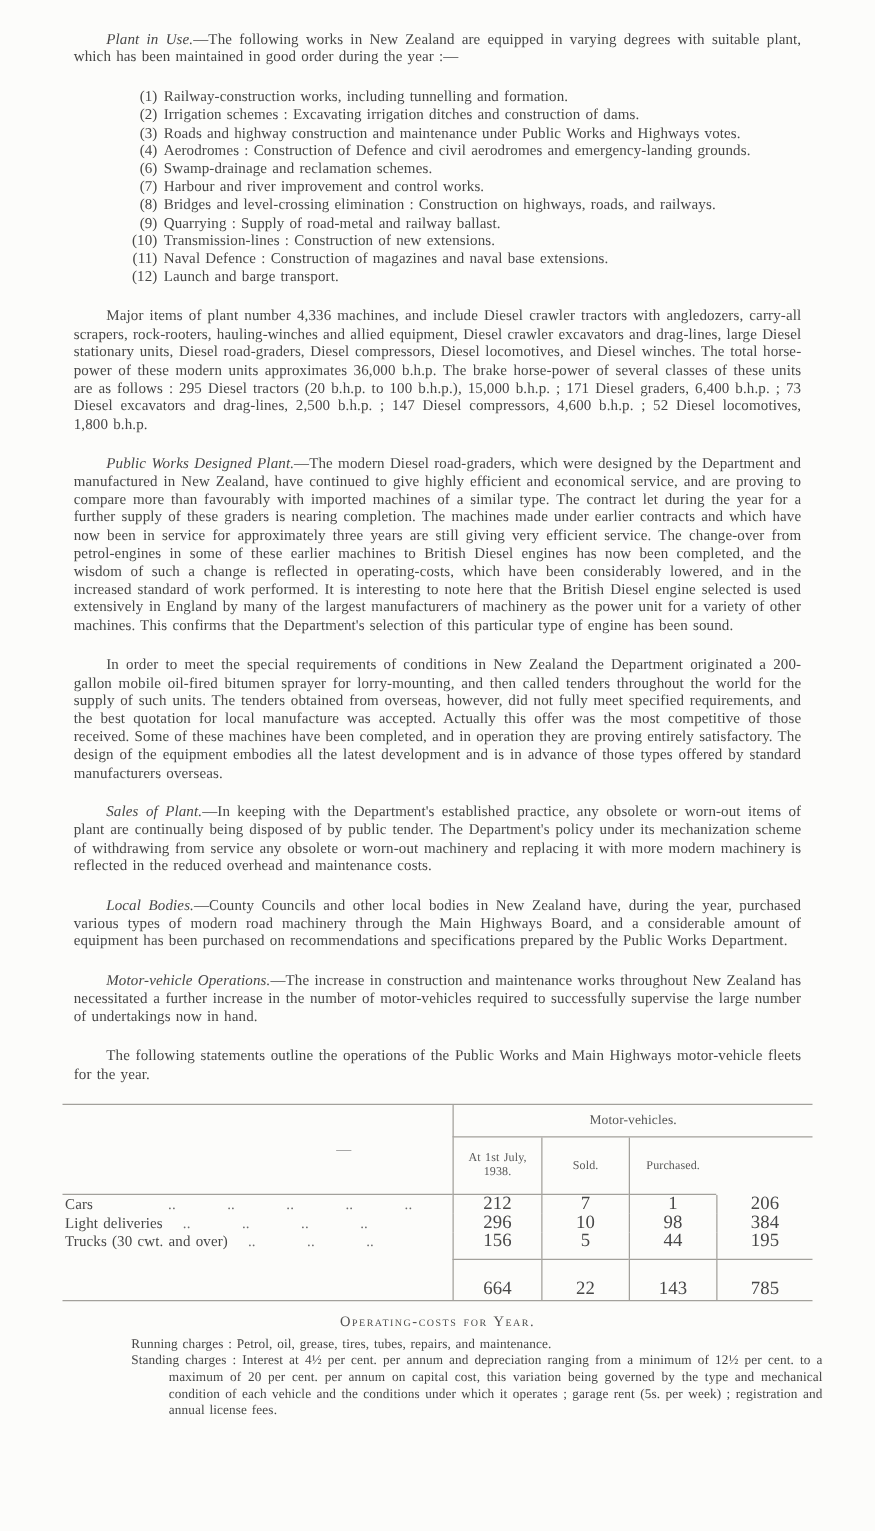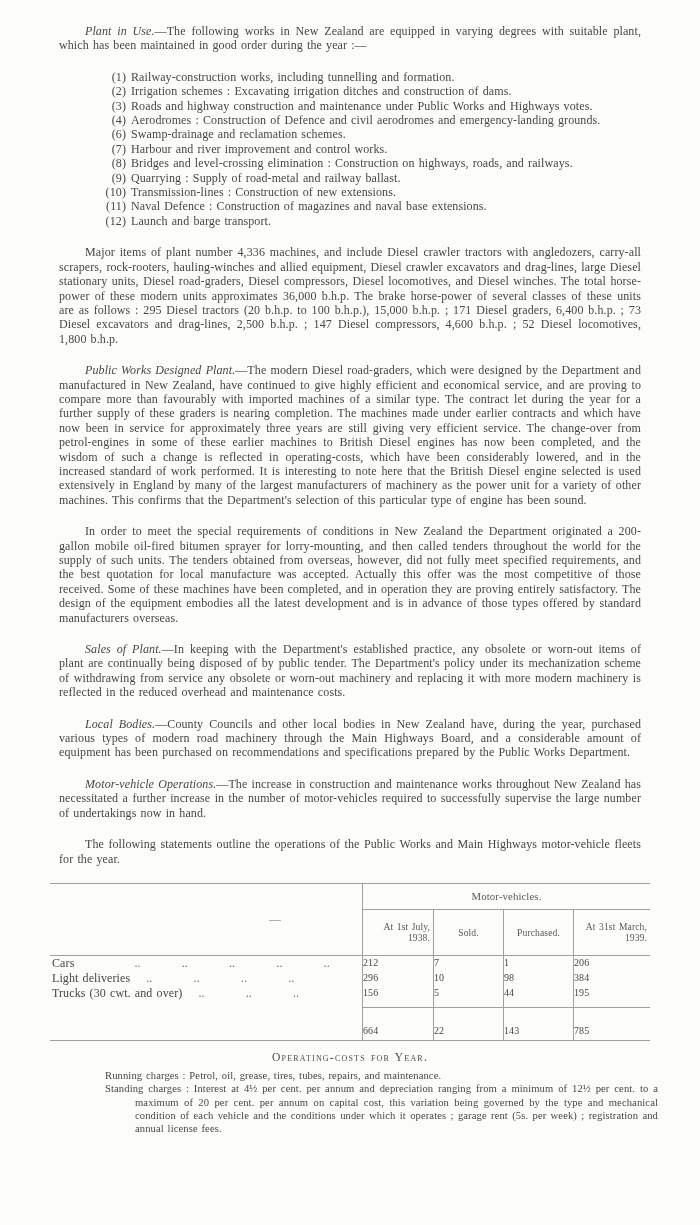--- a/index.html
+++ b/index.html
@@ -43,28 +43,28 @@
   }
   .vt-cell{overflow:hidden;}
   .stub-head{grid-column:1;grid-row:1/3;border-bottom:1px solid var(--rule);
              display:flex;align-items:center;justify-content:center;}
   .stub-dash{margin-left:138px;color:#8d8d8d;}
   .group-head{grid-column:2/6;grid-row:1;border-left:1px solid var(--rule);
               border-bottom:1px solid var(--rule);
               display:flex;align-items:center;justify-content:center;
               font-size:10.8px;}
   .col-head{grid-row:2;border-left:1px solid var(--rule);border-bottom:1px solid var(--rule);
-            display:flex;align-items:center;justify-content:center;text-align:right;
+            display:flex;align-items:center;justify-content:center;text-align:center;
             font-size:9.6px;line-height:11px;padding:2px 3px;}
   .ch0{grid-column:2;} .ch1{grid-column:3;} .ch2{grid-column:4;} .ch3{grid-column:5;}
   .stub-cell{grid-column:1;font-size:12px;line-height:14.4px;padding-left:2px;
              display:flex;align-items:flex-start;color:var(--ink);}
   .row0{grid-row:3;gap:44px;} .row1{grid-row:4;} .row2{grid-row:5;}
   .ldr{margin-left:16px;word-spacing:38px;color:#6b6b6b;}
-  .num{border-left:1px solid var(--rule);text-align:left;font-size:10px;
+  .num{border-left:1px solid var(--rule);text-align:center;font-size:15px;
        line-height:14.4px;color:var(--ink);}
   .c1{grid-column:2;} .c2{grid-column:3;} .c3{grid-column:4;} .c4{grid-column:5;}
   .total-stub{grid-row:6;grid-column:1;}
   .total{grid-row:6;border-top:1px solid var(--rule);padding-top:16px;}
   
   .opsec{margin-top:10px;font-size:10.6px;line-height:13.2px;color:var(--ink);}
   .op-head{text-align:center;font-variant:small-caps;letter-spacing:1.2px;
            font-size:11.6px;margin-bottom:5px;color:#4e4e4e;}
   .op-intro{padding-left:40px;}
   .op-run{padding-left:63px;}
@@ -111,21 +111,20 @@
 
     <div class="vtable">
       <div class="vt-cell stub-head">
           <span class="stub-dash">—</span>
         </div>
       <div class="vt-cell group-head">Motor-vehicles.</div>
 
       <div class="vt-cell col-head ch0">At 1st July, 1938.</div>
       <div class="vt-cell col-head ch1">Sold.</div>
       <div class="vt-cell col-head ch2">Purchased.</div>
-      <div class="vt-cell col-head ch3">At 31st March, 1939.</div>
 
       <div class="vt-cell stub-cell row0">
           <span>Cars</span>
           <span class="ldr">.. .. .. .. ..</span>
         </div>
       <div class="vt-cell num c1 row0">212</div>
       <div class="vt-cell num c2 row0">7</div>
       <div class="vt-cell num c3 row0">1</div>
       <div class="vt-cell num c4 row0">206</div>
 

